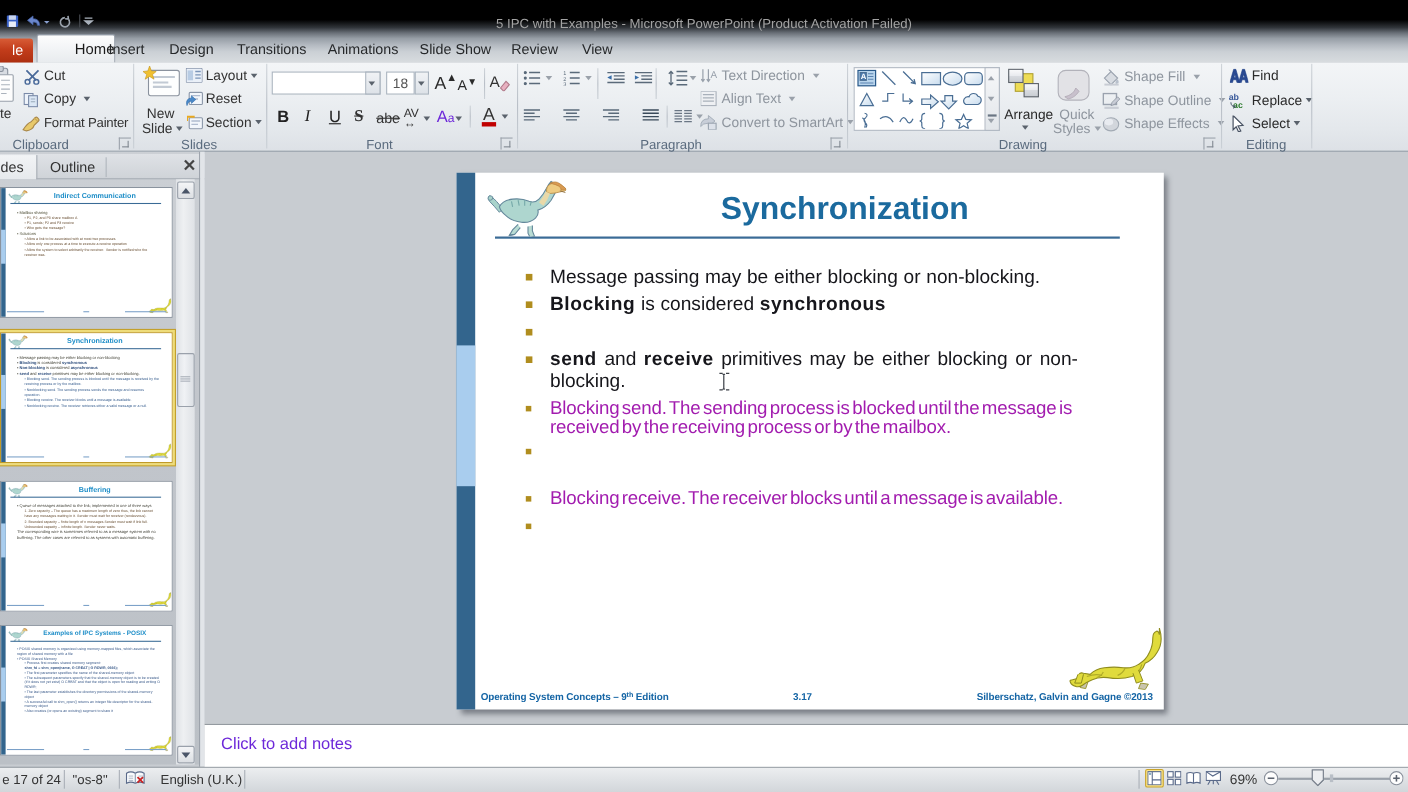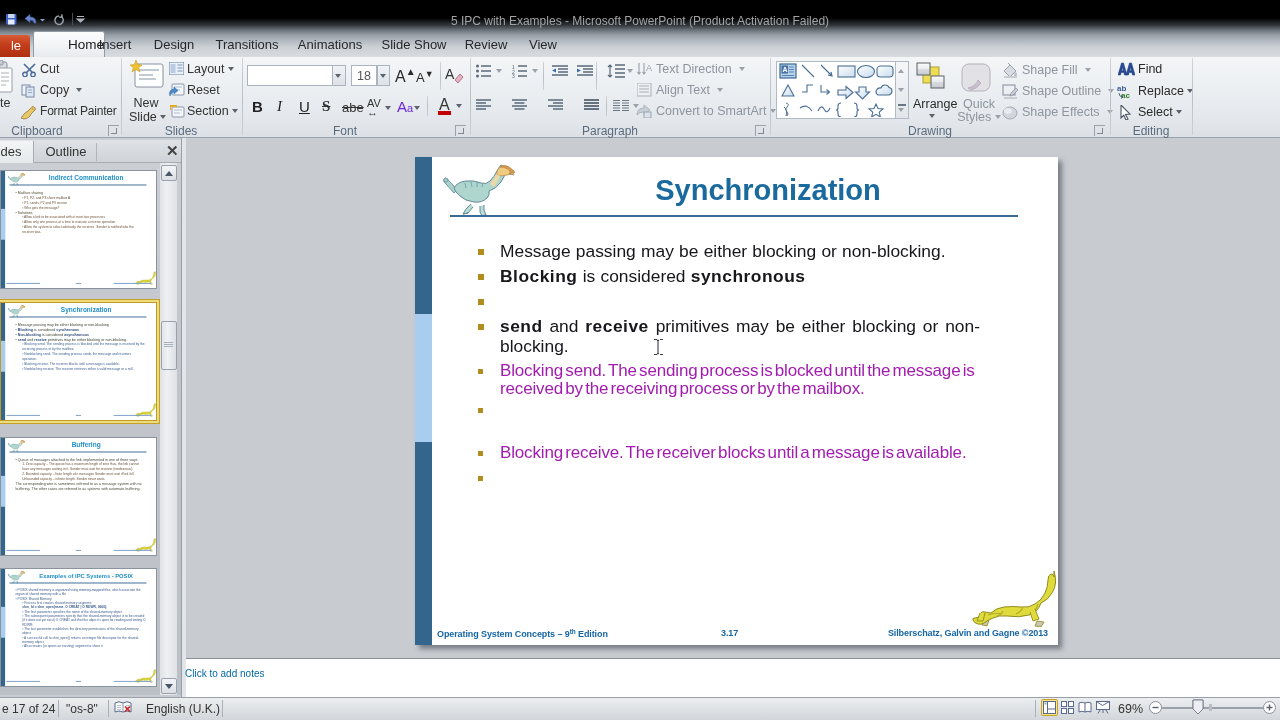--- a/index.html
+++ b/index.html
@@ -35,21 +35,21 @@
 #sline{left:35px;top:58px;width:568px;height:2px;background:#3a6b96}
 .b1{font-size:17.4px;color:#16161b;line-height:20.8px;word-spacing:0.4px}
 .b1 b{letter-spacing:0.5px}
 .b2{font-size:17px;color:#a21caf;line-height:18.4px;word-spacing:-2.35px;letter-spacing:-0.15px}
 .bull{position:absolute;width:6px;height:6px;background:#b08d1e}
 .b2b{width:5px;height:5px}
 .sq{text-decoration-line:underline;text-decoration-style:wavy;text-decoration-color:#e04040;text-decoration-thickness:1px;text-underline-offset:3px}
 .foot{position:absolute;font-size:9px;font-weight:bold;color:#1565a5;top:471px;letter-spacing:-0.1px}
 
 #notes{left:186px;top:658px;width:1094px;height:39px;background:#fff;border-top:1px solid #898f96}
-#notestext{left:185px;top:668px;font-size:10px;color:#0369a1}
+#notestext{left:201px;top:668px;font-size:15px;color:#6d28d9}
 
 #status{left:0;top:697px;width:1280px;height:23px;background:linear-gradient(#eceef0,#dfe2e5 50%,#d2d6da);border-top:1px solid #9aa0a7}
 .stext{top:702px;font-size:12px;color:#333}
 .ssep{top:700px;width:1px;height:17px;background:#aab0b7}
 
 .thumb{left:0;width:157px;height:119px;background:#fff;border:1px solid #8a939e;overflow:hidden}
 .mini{position:absolute;left:0;top:0;width:643px;height:488px;transform:scale(0.2412);transform-origin:0 0;background:#fff}
 .mini .bar{position:absolute;left:0;top:0;width:17px;height:488px;background:#33658d}
 .mini .lt{position:absolute;left:0;top:157px;width:17px;height:128px;background:#a9cdee}
 .mini .ti{position:absolute;left:43px;top:14px;width:620px;text-align:center;font-weight:bold;font-size:27px;color:#1e8ec8;white-space:nowrap}

